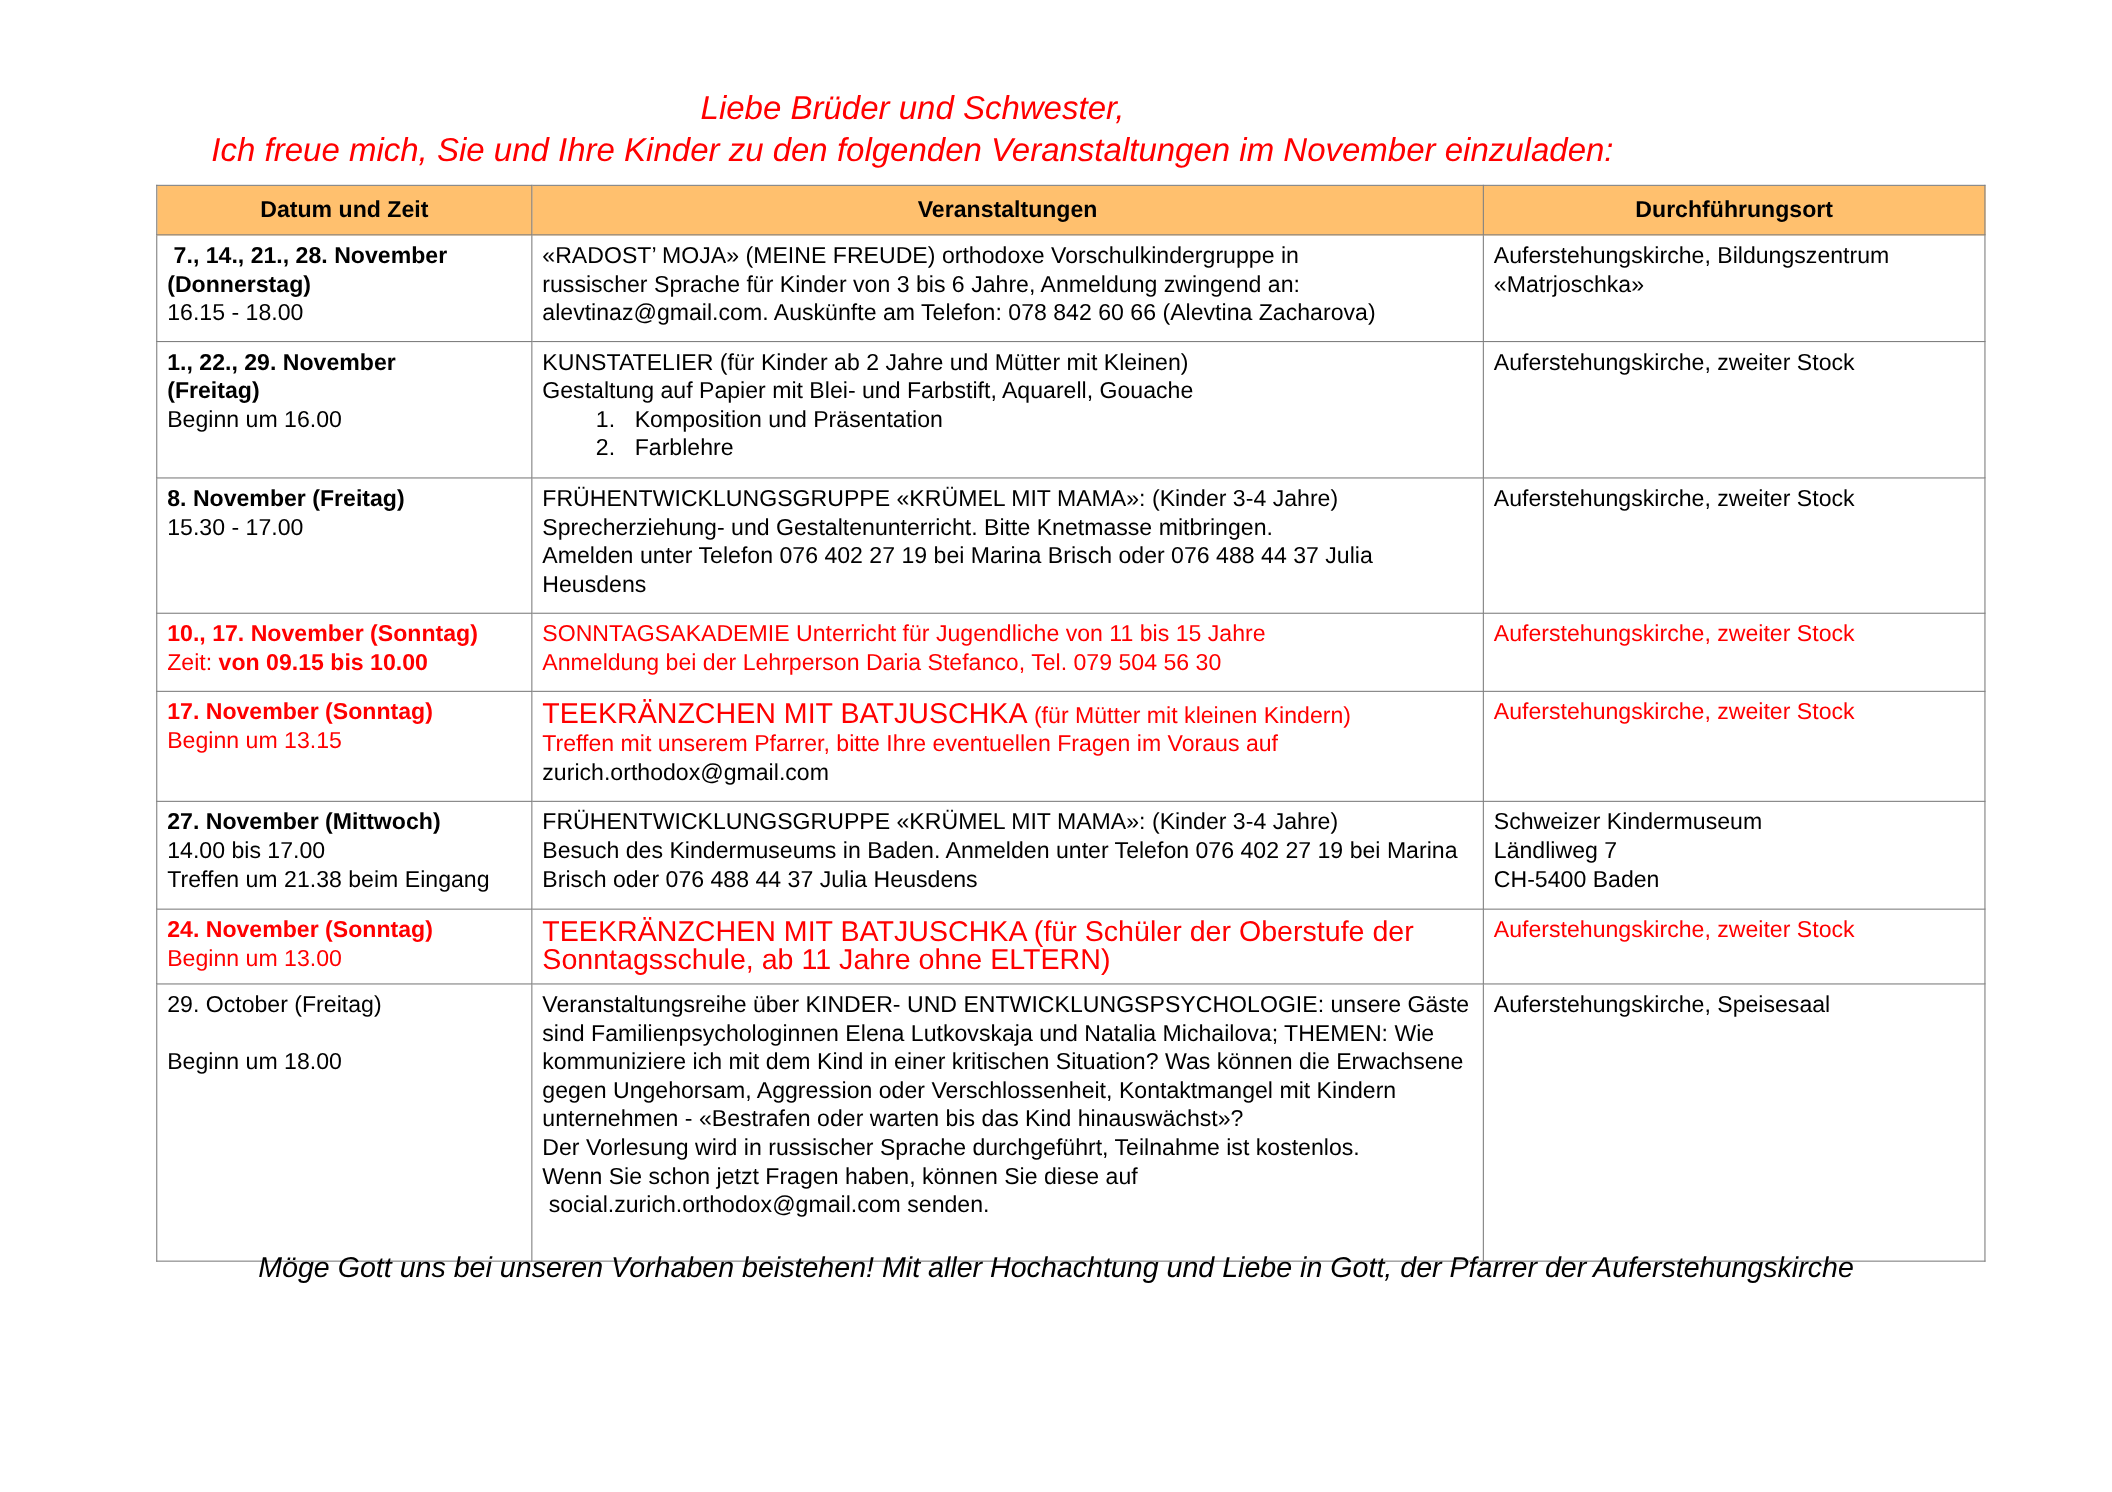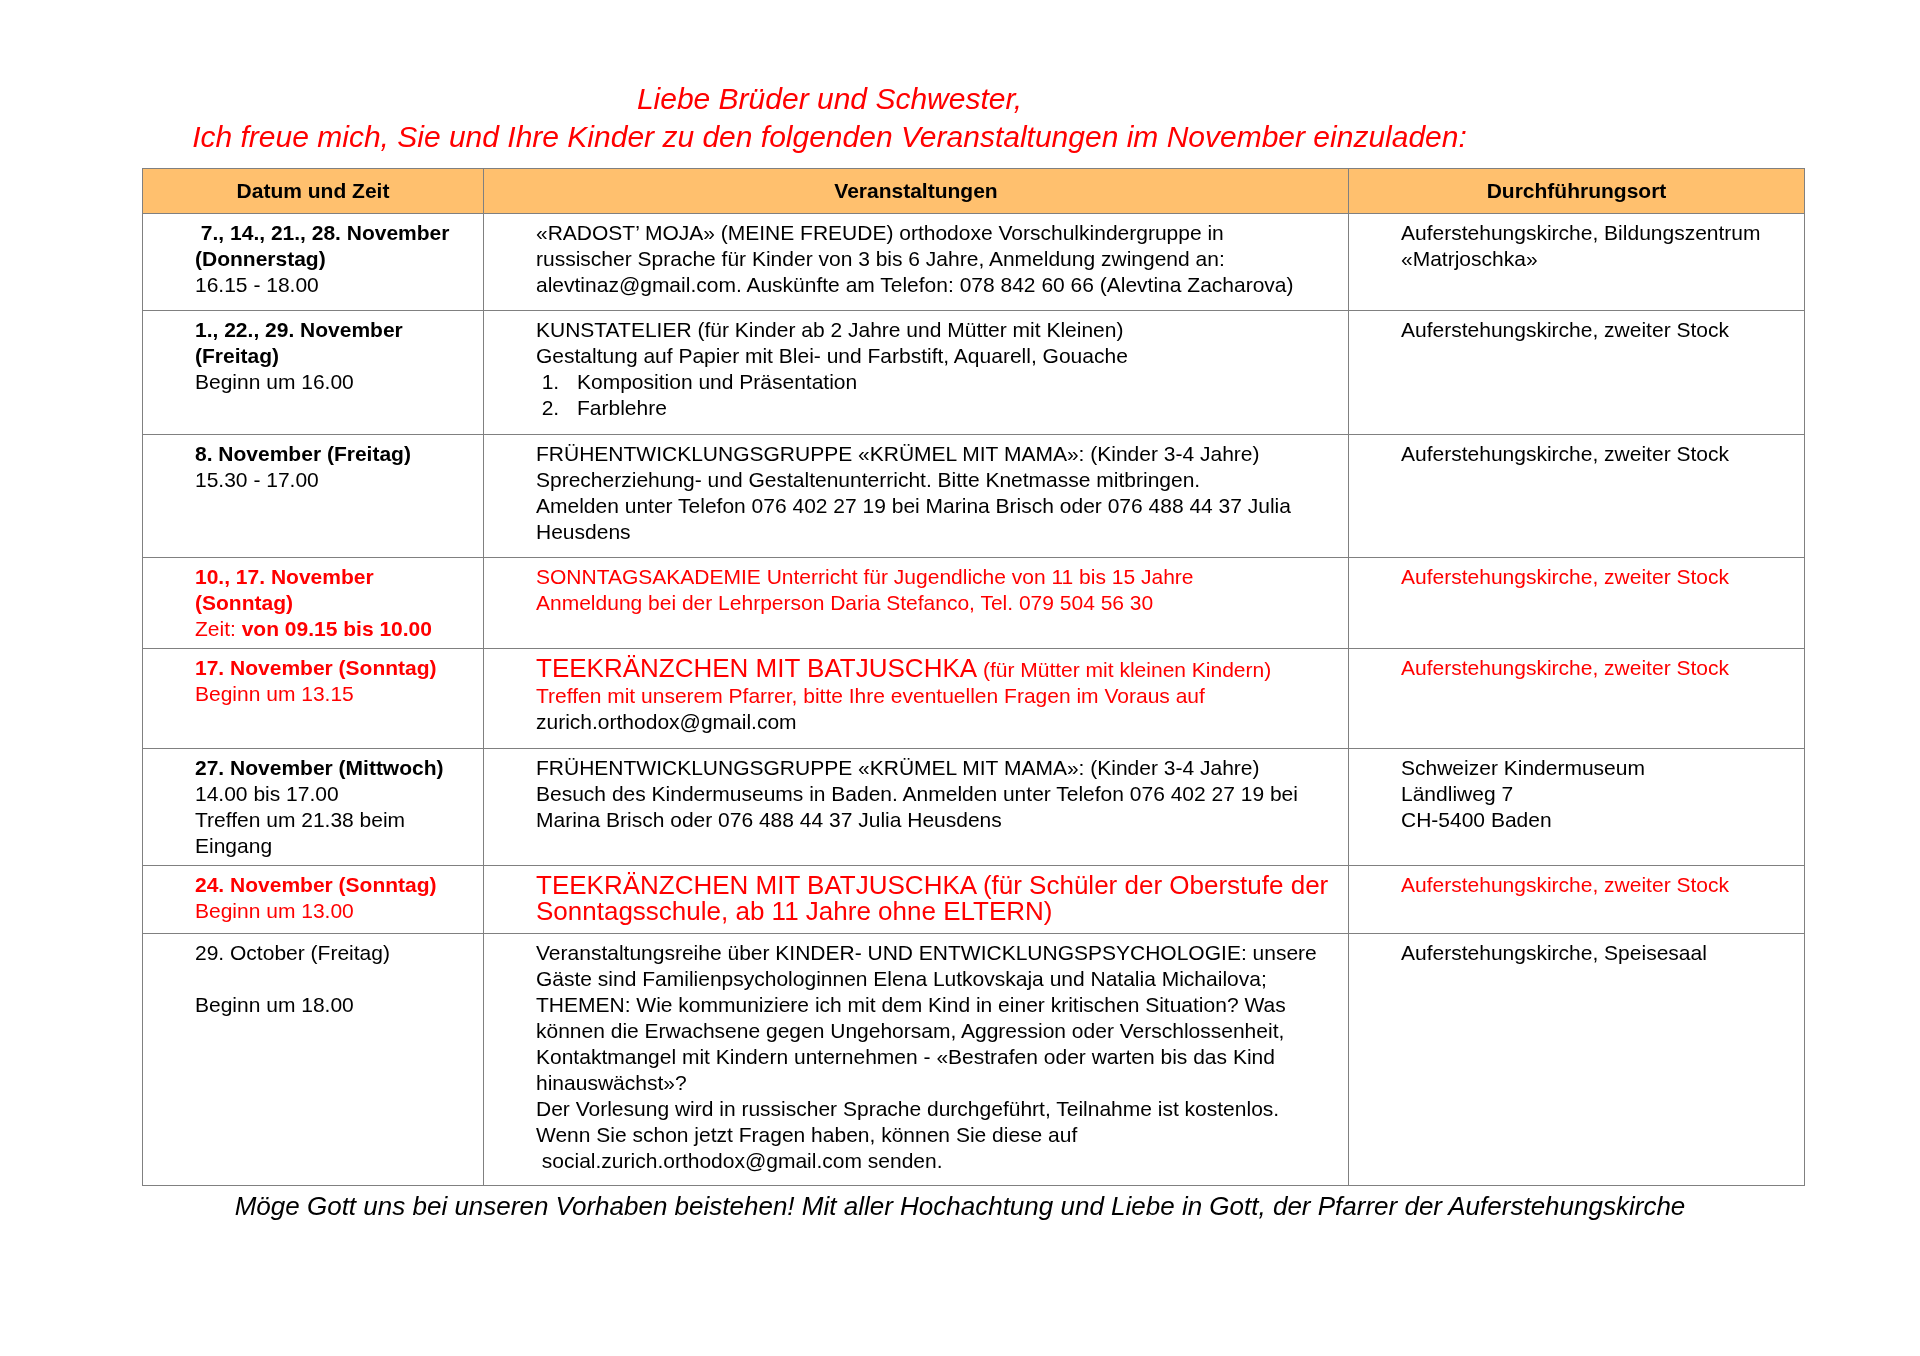--- a/index.html
+++ b/index.html
@@ -30,24 +30,24 @@
       background: #ffc06e; font-weight: bold; text-align: center;
       height: 32px; vertical-align: middle; padding: 6px 9px;
     }
     td.red, td.red * { color: #ff0000; }
     .b { font-weight: bold; }
     .u { }
     .big { font-size: 26px; }
     ol.steps { margin: 0; padding-left: 72px; }
     ol.steps li { padding-left: 12px; }
     .spacer { display: block; height: 26px; }
-    .line { display: block; margin-left: 43px; }
+    .line { display: block; }
 
     .footer {
-      position: absolute; left: 0; top: 1190px; width: 1920px; text-align: center;
+      position: absolute; left: 0; top: 1136px; width: 1920px; text-align: center;
       font-style: italic; font-size: 26px; line-height: 32px; color: #000;
     }
   </style>
 </head>
 <body>
 
 <div class="heading l1">Liebe Brüder und Schwester,</div>
 <div class="heading l2">Ich freue mich, Sie und Ihre Kinder zu den folgenden Veranstaltungen im November einzuladen:</div>
 
 <table class="events">

